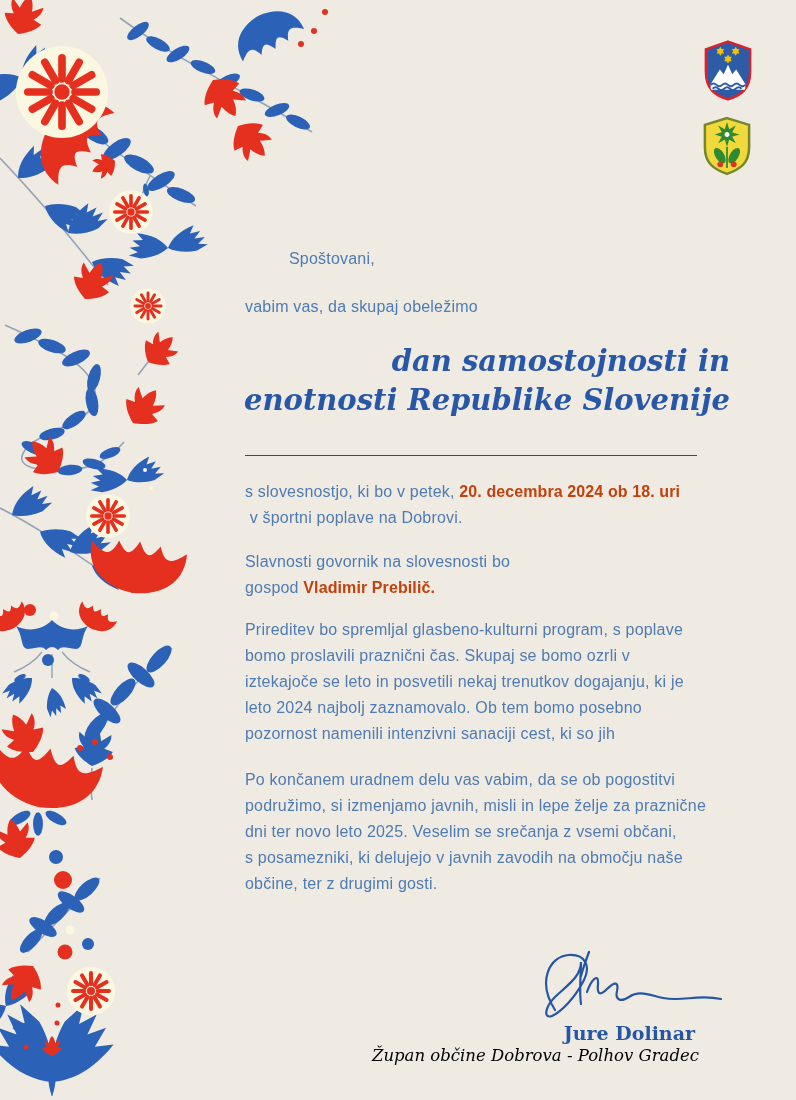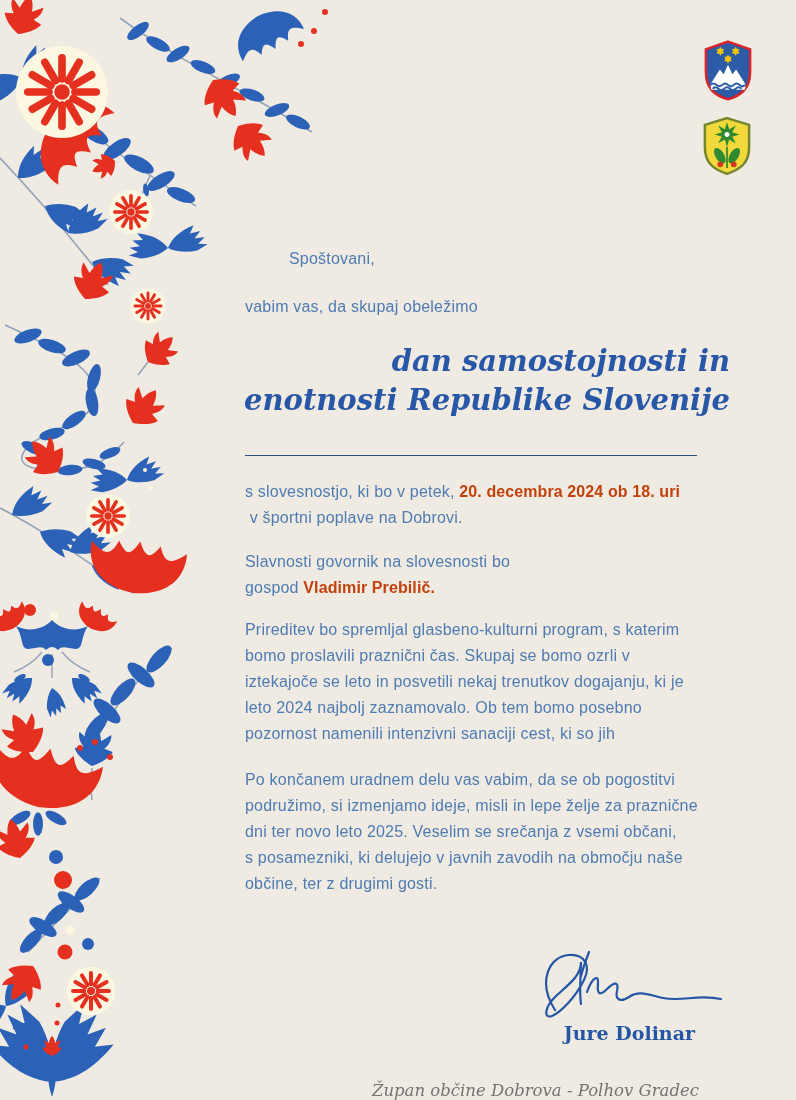--- a/index.html
+++ b/index.html
@@ -18,21 +18,21 @@
          font-style:italic;font-weight:bold;font-size:29px;line-height:39px;color:#2857A8;white-space:nowrap;text-align:right;}
   .divider{position:absolute;left:245px;top:455px;width:452px;border-top:1.6px solid #2E4E79;}
   .event{top:479px;}
   .speaker{top:549px;}
   .para1{top:617px;}
   .para2{top:767px;}
   .sig-svg{position:absolute;left:525px;top:946px;}
   .sig-name{position:absolute;right:101px;top:1022px;font-family:"DejaVu Serif","Liberation Serif",serif;
             font-weight:bold;font-size:19px;color:#2456A5;white-space:nowrap;}
   .sig-role{position:absolute;right:97px;top:1046px;font-family:"DejaVu Serif","Liberation Serif",serif;
-            font-style:italic;font-size:16.5px;color:#737373;white-space:nowrap;margin-top:35px;}
+            font-style:italic;font-size:16.5px;color:#000000;white-space:nowrap;}
 </style>
 </head>
 <body>
 
 <div class="page">
 
   <svg class="flora" width="360" height="1100" viewBox="0 0 360 1100" aria-hidden="true">
     <defs>
       <ellipse id="lf" rx="13" ry="5.5"></ellipse>
       <path id="fan" d="M0 0 C5 -9 14 -16 30 -20 L25 -12 L36 -13 L29 -6 L40 -6 L32 0 L42 2 L30 7 C19 8 7 5 0 0 Z"></path>
@@ -284,30 +284,30 @@
     <div class="line"><span>s slovesnostjo, ki bo v petek, </span><strong>20. decembra 2024 ob 18. uri</strong></div>
     <div class="line"> v športni poplave na Dobrovi.</div>
   </div>
 
   <div class="txt speaker">
     <div class="line">Slavnosti govornik na slovesnosti bo</div>
     <div class="line"><span>gospod </span><strong>Vladimir Prebilič.</strong></div>
   </div>
 
   <div class="txt para1">
-    <div class="line">Prireditev bo spremljal glasbeno-kulturni program, s katerim</div>
+    <div class="line">Prireditev bo spremljal glasbeno-kulturni program, s poplave</div>
     <div class="line">bomo proslavili praznični čas. Skupaj se bomo ozrli v</div>
     <div class="line">iztekajoče se leto in posvetili nekaj trenutkov dogajanju, ki je</div>
     <div class="line">leto 2024 najbolj zaznamovalo. Ob tem bomo posebno</div>
     <div class="line">pozornost namenili intenzivni sanaciji cest, ki so jih</div>
   </div>
 
   <div class="txt para2">
     <div class="line">Po končanem uradnem delu vas vabim, da se ob pogostitvi</div>
-    <div class="line">podružimo, si izmenjamo ideje, misli in lepe želje za praznične</div>
+    <div class="line">podružimo, si izmenjamo javnih, misli in lepe želje za praznične</div>
     <div class="line">dni ter novo leto 2025. Veselim se srečanja z vsemi občani,</div>
     <div class="line">s posamezniki, ki delujejo v javnih zavodih na območju naše</div>
     <div class="line">občine, ter z drugimi gosti.</div>
   </div>
 
   <svg class="sig-svg" width="205" height="86" viewBox="0 0 205 86" aria-hidden="true">
     <g stroke="#2456A5" stroke-width="2.2" stroke-linecap="round" fill="none">
       <path d="M64 6 C61 14 58 22 56 30"></path>
       <path d="M30 64 C12 36 24 10 44 9 C60 8 66 20 59 34 C50 52 36 66 27 70 C18 73 20 61 30 51 C44 38 56 30 56 16 C56 28 54 44 56 58"></path>
       <path d="M62 46 C67 32 74 27 73 38 C72 47 74 51 82 43 C90 35 94 36 92 45 C90 53 95 57 104 51 C114 44 124 49 138 52 C158 56 172 48 196 53"></path>

